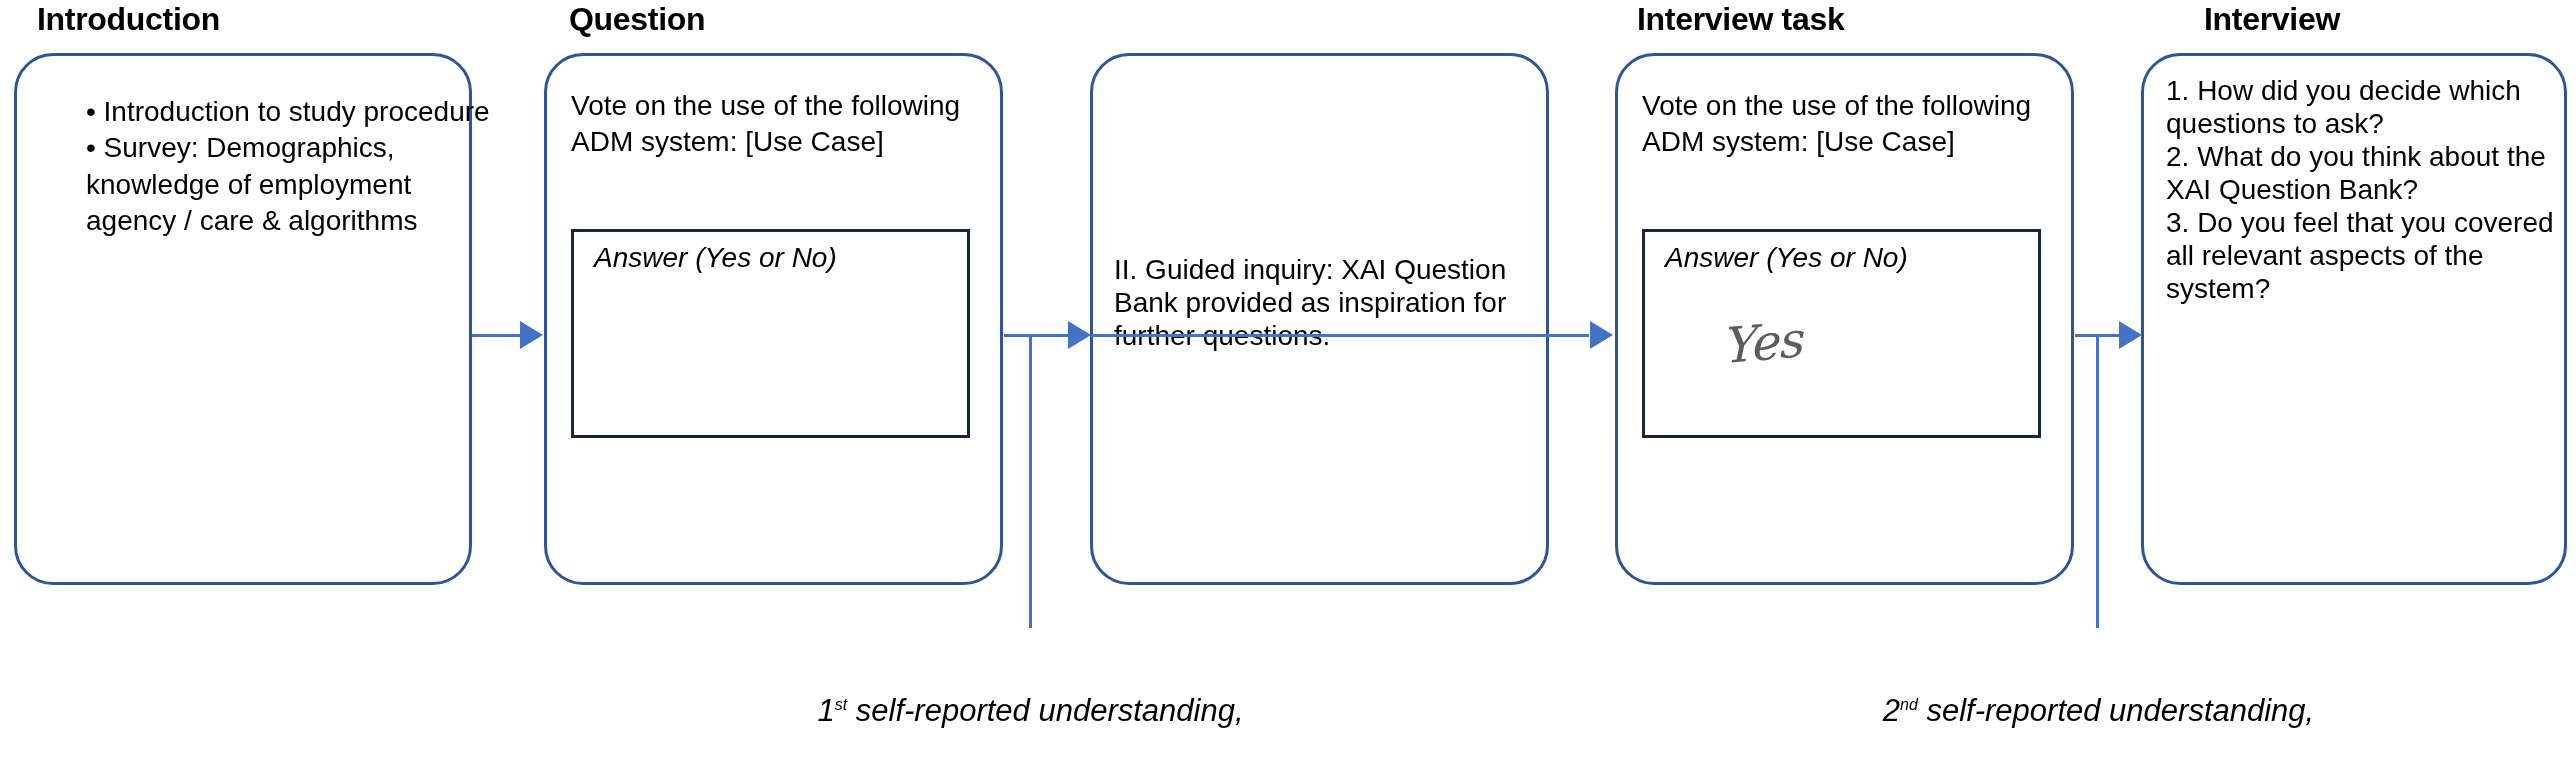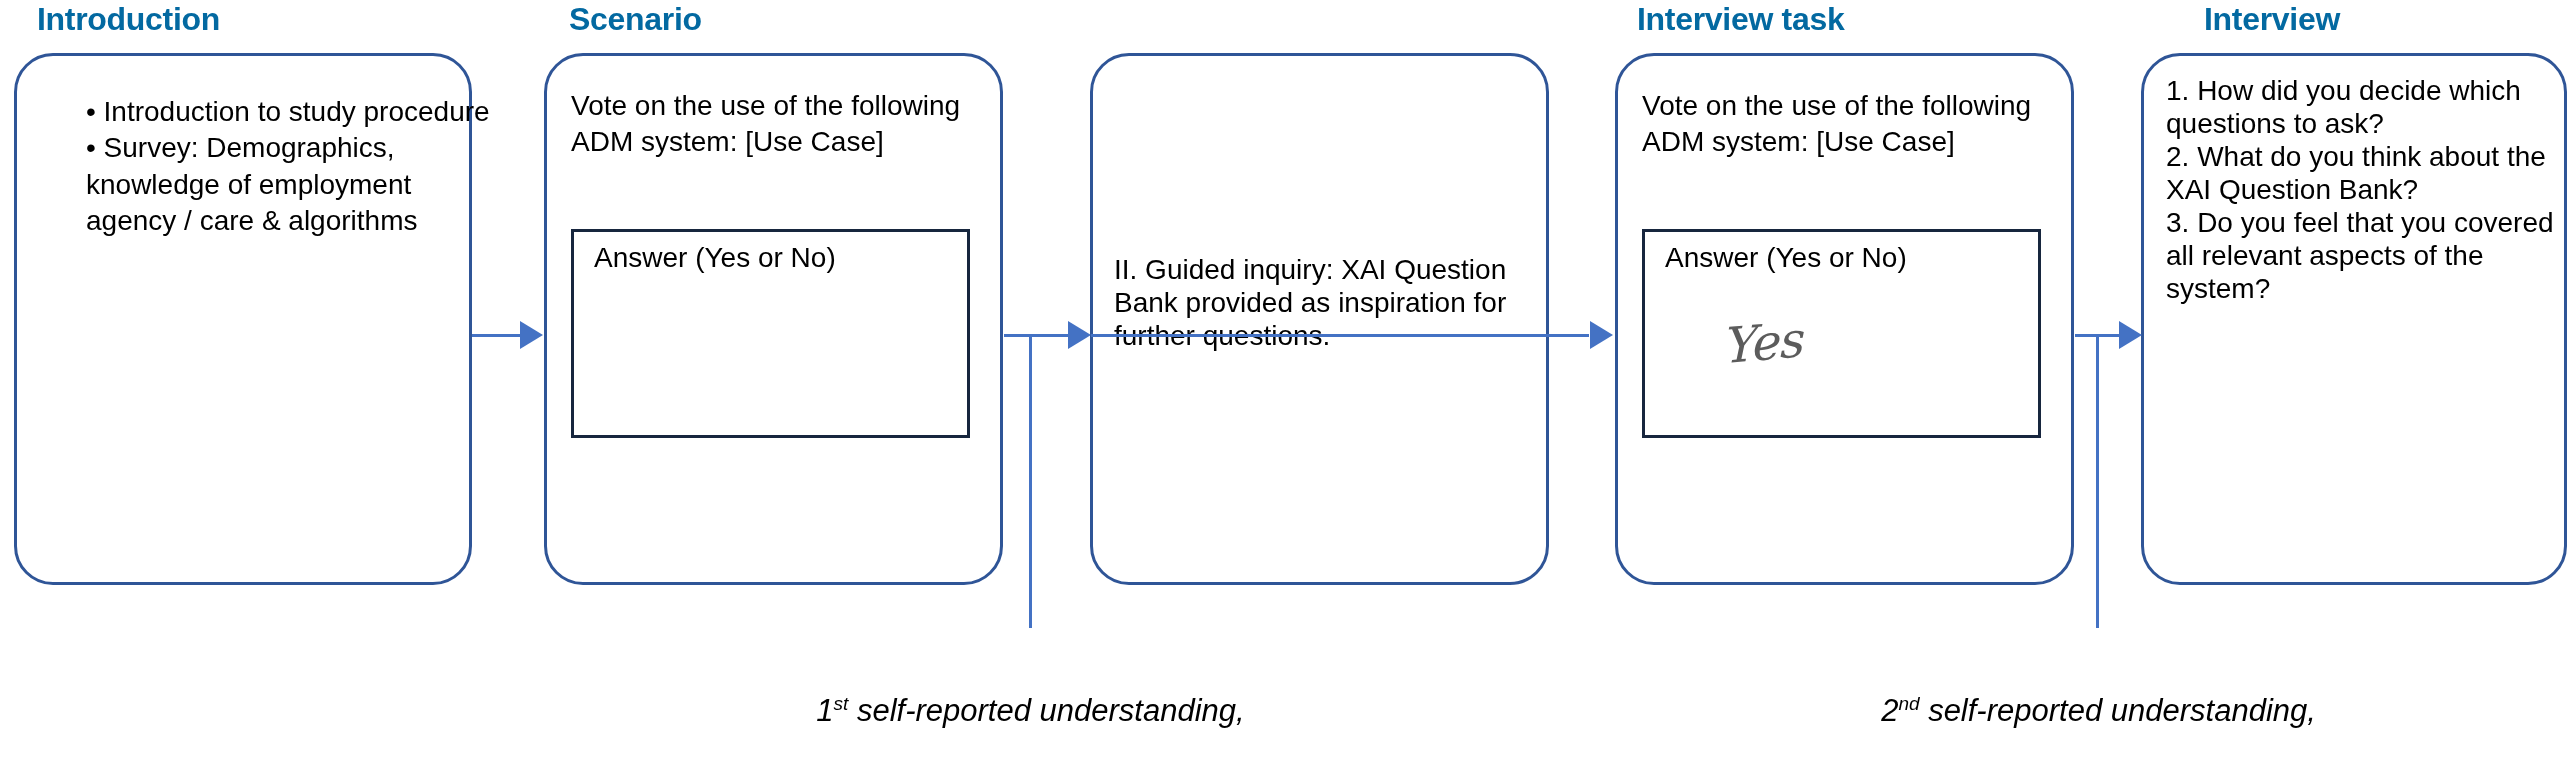--- a/index.html
+++ b/index.html
@@ -15,21 +15,21 @@
     font-family: "Liberation Sans", sans-serif;
     overflow: hidden;
   }
 
   
   .col-title {
     position: absolute;
     font-weight: bold;
     font-size: 32px;
     line-height: 1;
-    color: #0369a1;
+    color: #000000;
     white-space: nowrap;
     letter-spacing: -0.3px;
   }
 
   
   .stage-box {
     position: absolute;
     box-sizing: border-box;
     border: 3.4px solid #2F5597;
     border-radius: 39px;
@@ -55,20 +55,21 @@
     background: #ffffff;
   }
   .answer-label {
     position: absolute;
     left: 20px;
     top: 9.4px;
     font-size: 28px;
     line-height: 1.2;
     color: #000000;
     white-space: nowrap;
+    font-style: italic;
   }
   .handwriting {
     position: absolute;
     left: 81px;
     top: 86px;
     font-family: "DejaVu Serif", serif;
     font-style: italic;
     font-size: 49px;
     color: #5C5C5C;
     letter-spacing: -1.3px;
@@ -100,33 +101,33 @@
   .caption {
     position: absolute;
     font-style: italic;
     font-size: 31px;
     line-height: 1.35;
     color: #000000;
     text-align: center;
     white-space: pre-line;
   }
   .caption .ord {
-    font-size: 19px;
+    font-size: 16px;
     vertical-align: super;
     font-style: italic;
   }
 </style>
 </head>
 <body>
 
 <div id="canvas">
 
   <div class="col-title" style="left:37px;  top:2.7px;">Introduction</div>
 
-  <div class="col-title" style="left:569px; top:2.7px;">Scenario</div>
+  <div class="col-title" style="left:569px; top:2.7px;">Question</div>
 
 
   <div class="col-title" style="left:1637px; top:2.7px;">Interview task</div>
 
   <div class="col-title" style="left:2172px; top:2.7px;margin-left:32px;">Interview</div>
 
   <div class="stage-box" style="left:13.5px; top:53px; width:458px; height:532px;">
   </div>
   <div class="box-text" style="left:40px; top:94px; width:418px;margin-left:46px;">• Introduction to study procedure
 • Survey: Demographics, knowledge of employment agency / care &amp; algorithms</div>

